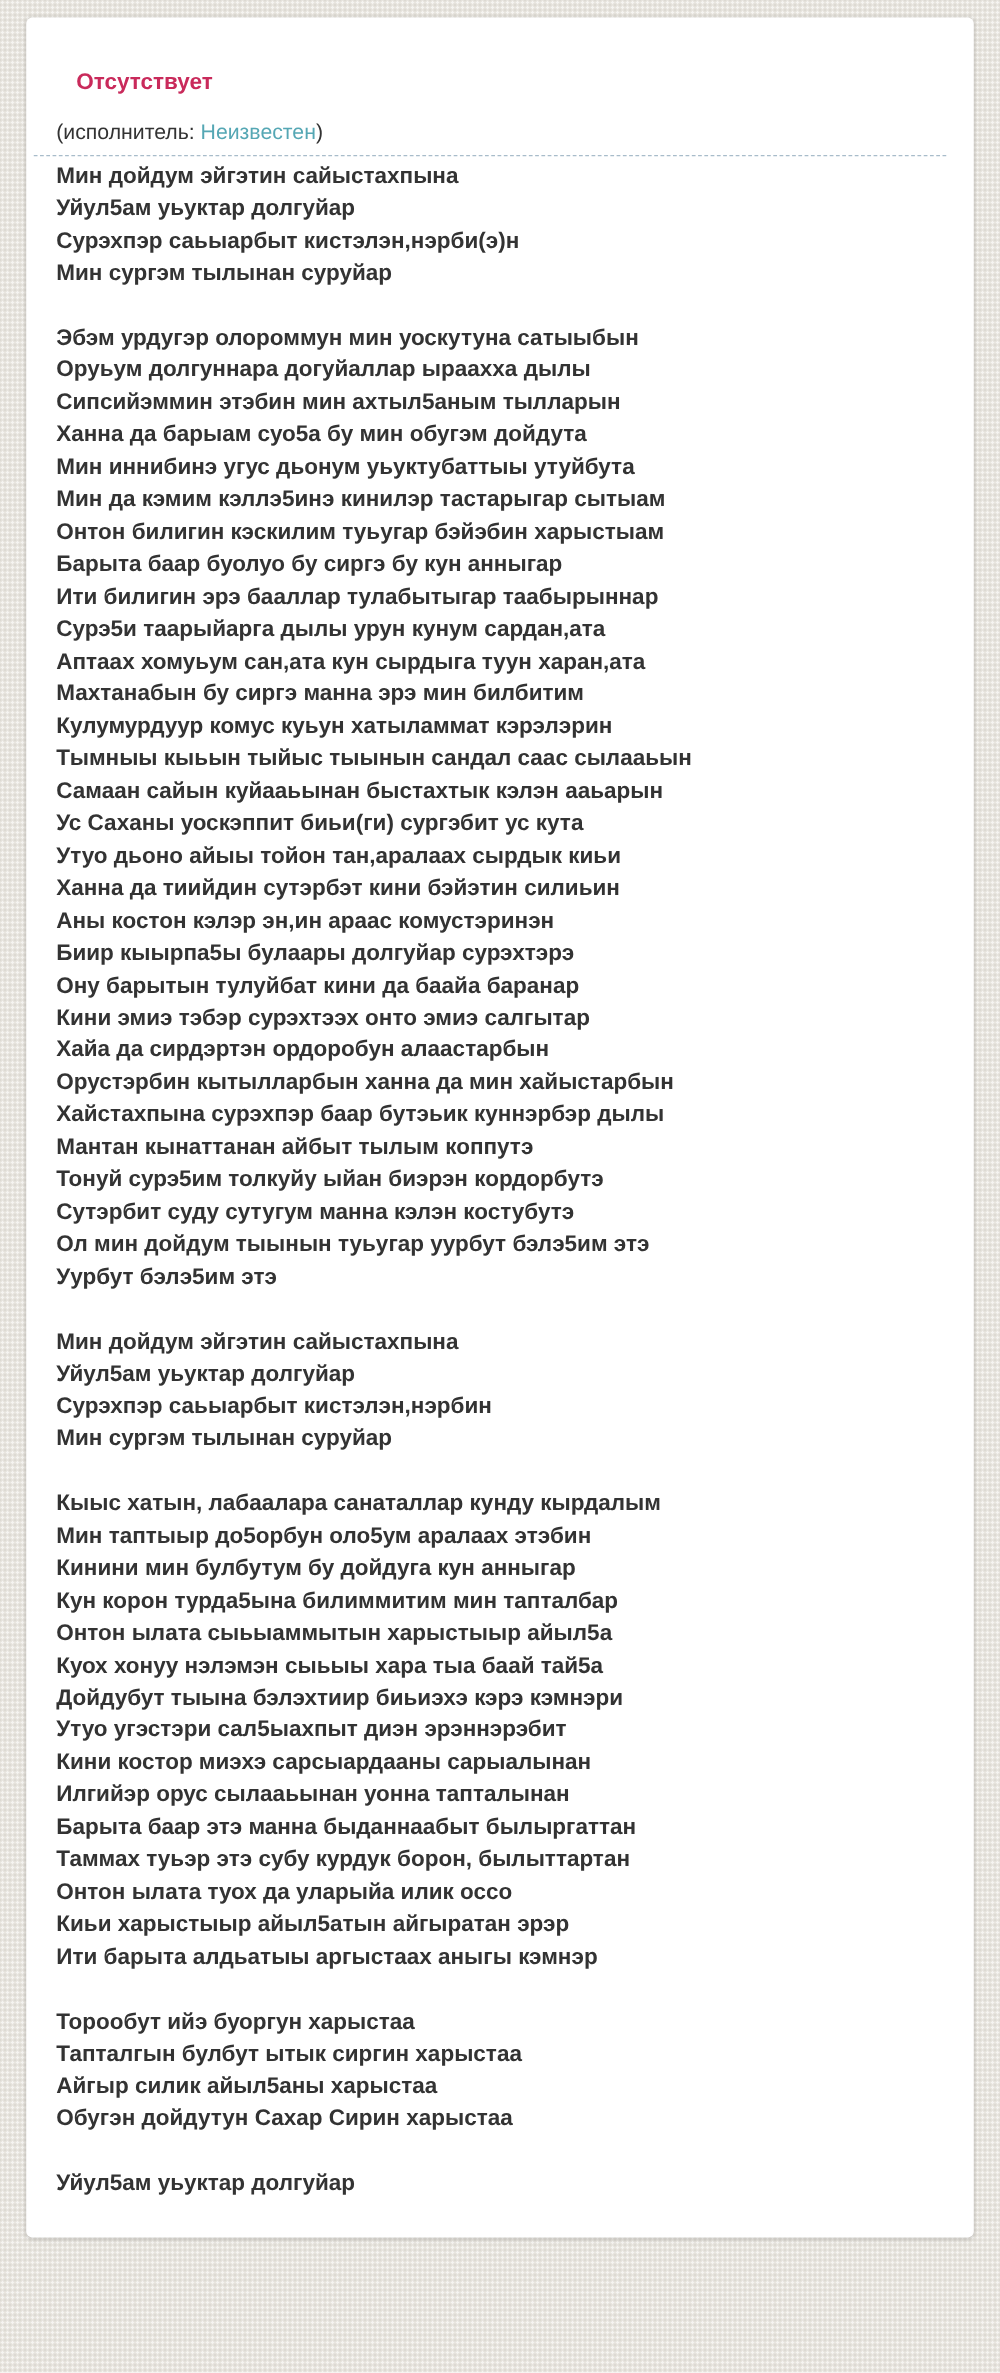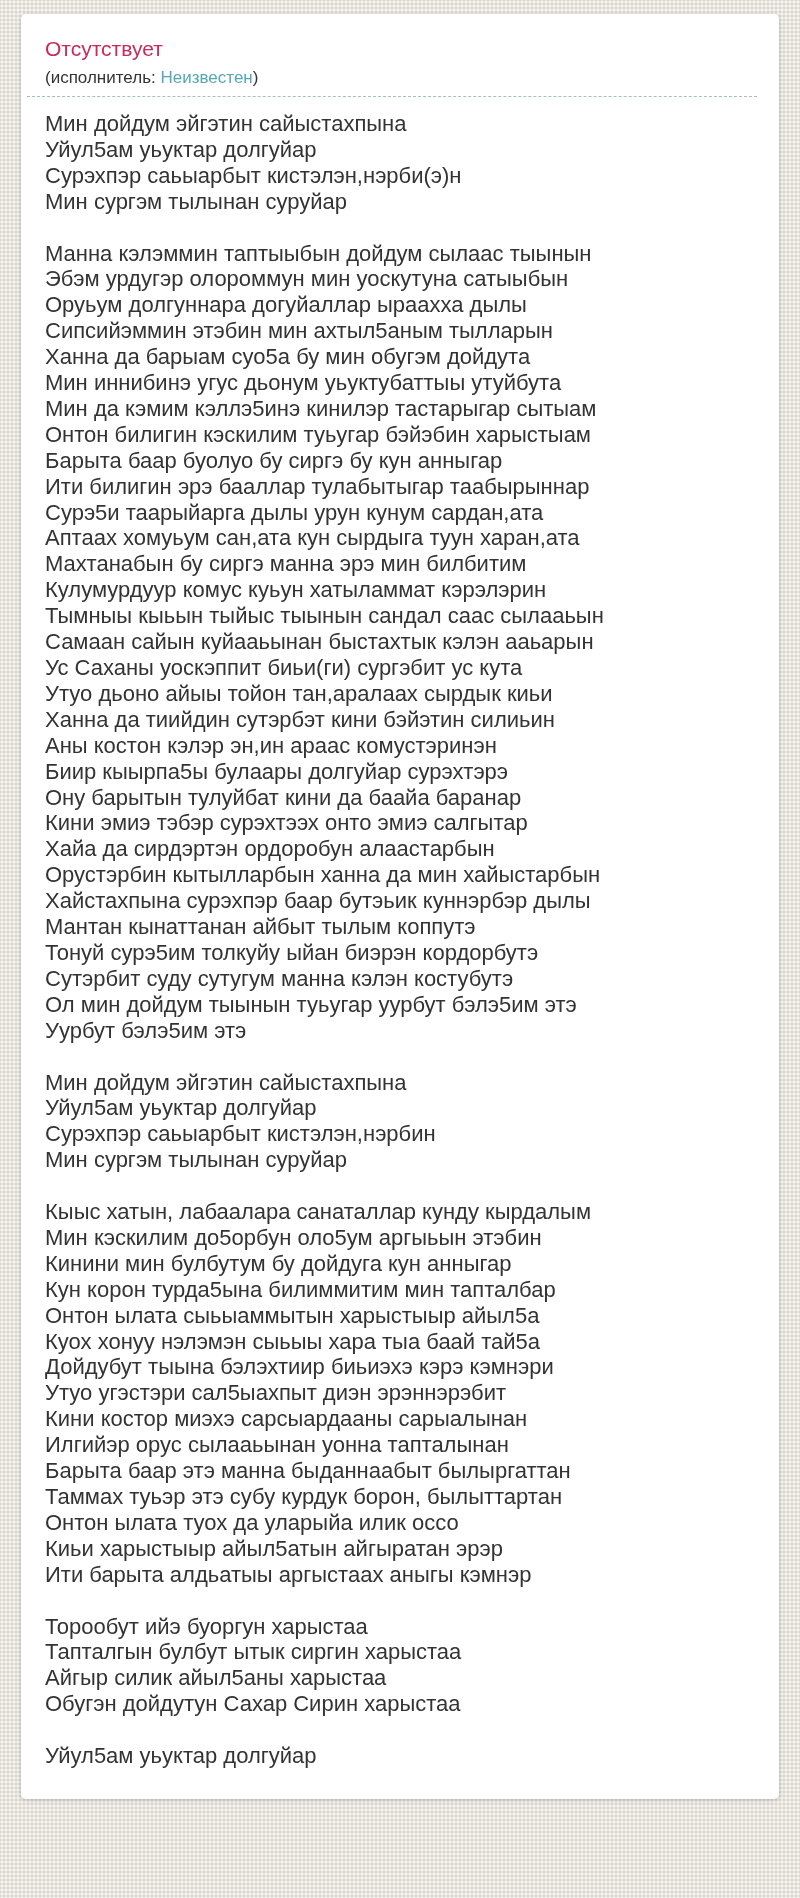--- a/index.html
+++ b/index.html
@@ -26,30 +26,30 @@
     box-shadow:0 1px 4px rgba(0,0,0,.18);
     padding:20px 24px 30px;
   }
   .song-header{
     border-bottom:1px dashed var(--separator-color);
     padding-bottom:8px;
     margin-left:-18px; margin-right:-2px;
     padding-left:18px; padding-right:2px;
   }
   h1.song-title{
-    margin:0; font-size:21px; line-height:30px; font-weight:normal;
+    margin:16px; font-size:18px; line-height:30px; font-weight:bold;
     color:var(--title-color);
   }
   .artist-line{
     margin:4px 0 0; font-size:17px; line-height:20px; color:var(--text-color);
   }
   .artist-link{ color:var(--link-color); text-decoration:none; cursor:pointer;text-align:right; }
   .lyrics{
-    margin-top:14px;
-    font-size:22px; line-height:25.9px; color:var(--text-color);
+    margin-top:3px;
+    font-size:18px; line-height:25.9px; color:var(--text-color);font-weight:bold;
   }
   .stanza{ margin:0 0 25.9px; }
   .stanza:last-child{ margin-bottom:0; }
   .line{ white-space:pre; }
 </style>
 </head>
 <body>
 
 <div class="card">
   <div class="song-header">
@@ -57,21 +57,20 @@
     <p class="artist-line"><span>(исполнитель: </span><a class="artist-link">Неизвестен</a><span>)</span></p>
   </div>
   <div class="lyrics">
       <div class="stanza">
         <div class="line">Мин дойдум эйгэтин сайыстахпына</div>
         <div class="line">Уйул5ам уьуктар долгуйар</div>
         <div class="line">Сурэхпэр саьыарбыт кистэлэн,нэрби(э)н</div>
         <div class="line">Мин сургэм тылынан суруйар</div>
       </div>
       <div class="stanza">
-        <div class="line">Манна кэлэммин таптыыбын дойдум сылаас тыынын</div>
         <div class="line">Эбэм урдугэр олороммун мин уоскутуна сатыыбын</div>
         <div class="line">Оруьум долгуннара догуйаллар ыраахха дылы</div>
         <div class="line">Сипсийэммин этэбин мин ахтыл5аным тылларын</div>
         <div class="line">Ханна да барыам суо5а бу мин обугэм дойдута</div>
         <div class="line">Мин иннибинэ угус дьонум уьуктубаттыы утуйбута</div>
         <div class="line">Мин да кэмим кэллэ5инэ кинилэр тастарыгар сытыам</div>
         <div class="line">Онтон билигин кэскилим туьугар бэйэбин харыстыам</div>
         <div class="line">Барыта баар буолуо бу сиргэ бу кун анныгар</div>
         <div class="line">Ити билигин эрэ бааллар тулабытыгар таабырыннар</div>
         <div class="line">Сурэ5и таарыйарга дылы урун кунум сардан,ата</div>
@@ -97,21 +96,21 @@
         <div class="line">Уурбут бэлэ5им этэ</div>
       </div>
       <div class="stanza">
         <div class="line">Мин дойдум эйгэтин сайыстахпына</div>
         <div class="line">Уйул5ам уьуктар долгуйар</div>
         <div class="line">Сурэхпэр саьыарбыт кистэлэн,нэрбин</div>
         <div class="line">Мин сургэм тылынан суруйар</div>
       </div>
       <div class="stanza">
         <div class="line">Кыыс хатын, лабаалара санаталлар кунду кырдалым</div>
-        <div class="line">Мин кэскилим до5орбун оло5ум аргыьын этэбин</div>
+        <div class="line">Мин таптыыр до5орбун оло5ум аралаах этэбин</div>
         <div class="line">Кинини мин булбутум бу дойдуга кун анныгар</div>
         <div class="line">Кун корон турда5ына билиммитим мин тапталбар</div>
         <div class="line">Онтон ылата сыьыаммытын харыстыыр айыл5а</div>
         <div class="line">Куох хонуу нэлэмэн сыьыы хара тыа баай тай5а</div>
         <div class="line">Дойдубут тыына бэлэхтиир биьиэхэ кэрэ кэмнэри</div>
         <div class="line">Утуо угэстэри сал5ыахпыт диэн эрэннэрэбит</div>
         <div class="line">Кини костор миэхэ сарсыардааны сарыалынан</div>
         <div class="line">Илгийэр орус сылааьынан уонна тапталынан</div>
         <div class="line">Барыта баар этэ манна быданнаабыт былыргаттан</div>
         <div class="line">Таммах туьэр этэ субу курдук борон, былыттартан</div>

